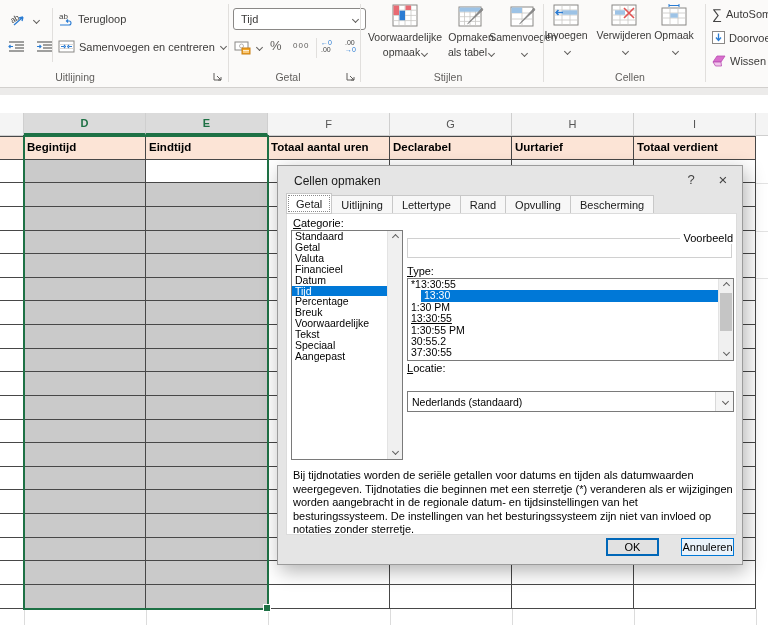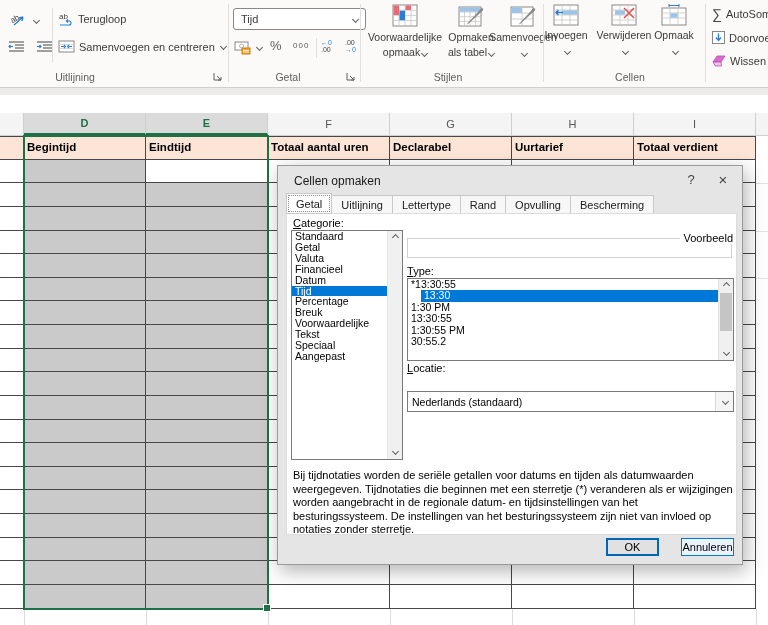--- a/index.html
+++ b/index.html
@@ -456,23 +456,24 @@
 
     <fieldset id="preview" style="left:129px;top:66px;width:323px;height:24px;">
       <legend>Voorbeeld</legend>
     </fieldset>
 
     <div class="fldlabel" id="lbl-type" style="left:129px;top:99px;"><u>T</u>ype:</div>
     <div class="listbox" id="type-list" style="left:129px;top:112px;width:325px;height:81px;">
         <div class="litem" style="line-height: 11.4px;">*13:30:55</div>
         <div class="litem sel" style="line-height: 11.4px; margin-left: 13px;">13:30</div>
         <div class="litem" style="line-height: 11.4px;">1:30 PM</div>
-        <div class="litem" style="line-height: 11.4px;">13:30:55</div>
+        <div class="litem" style="line-height: 11.4px; text-decoration: underline;">13:30:55</div>
         <div class="litem" style="line-height: 11.4px;">1:30:55 PM</div>
         <div class="litem" style="line-height: 11.4px;">30:55.2</div>
+        <div class="litem" style="line-height: 11.4px;">37:30:55</div>
         <div class="sbar">
           <div class="sarrow" style="top: 0px;">
             <span class="chv chvup"></span>
           </div>
           <div class="sarrow" style="bottom: 0px;">
             <span class="chv" style="margin-top:-3px"></span>
           </div>
           <div class="sthumb" style="top: 14px; height: 38px;"></div>
         </div>
       </div>

